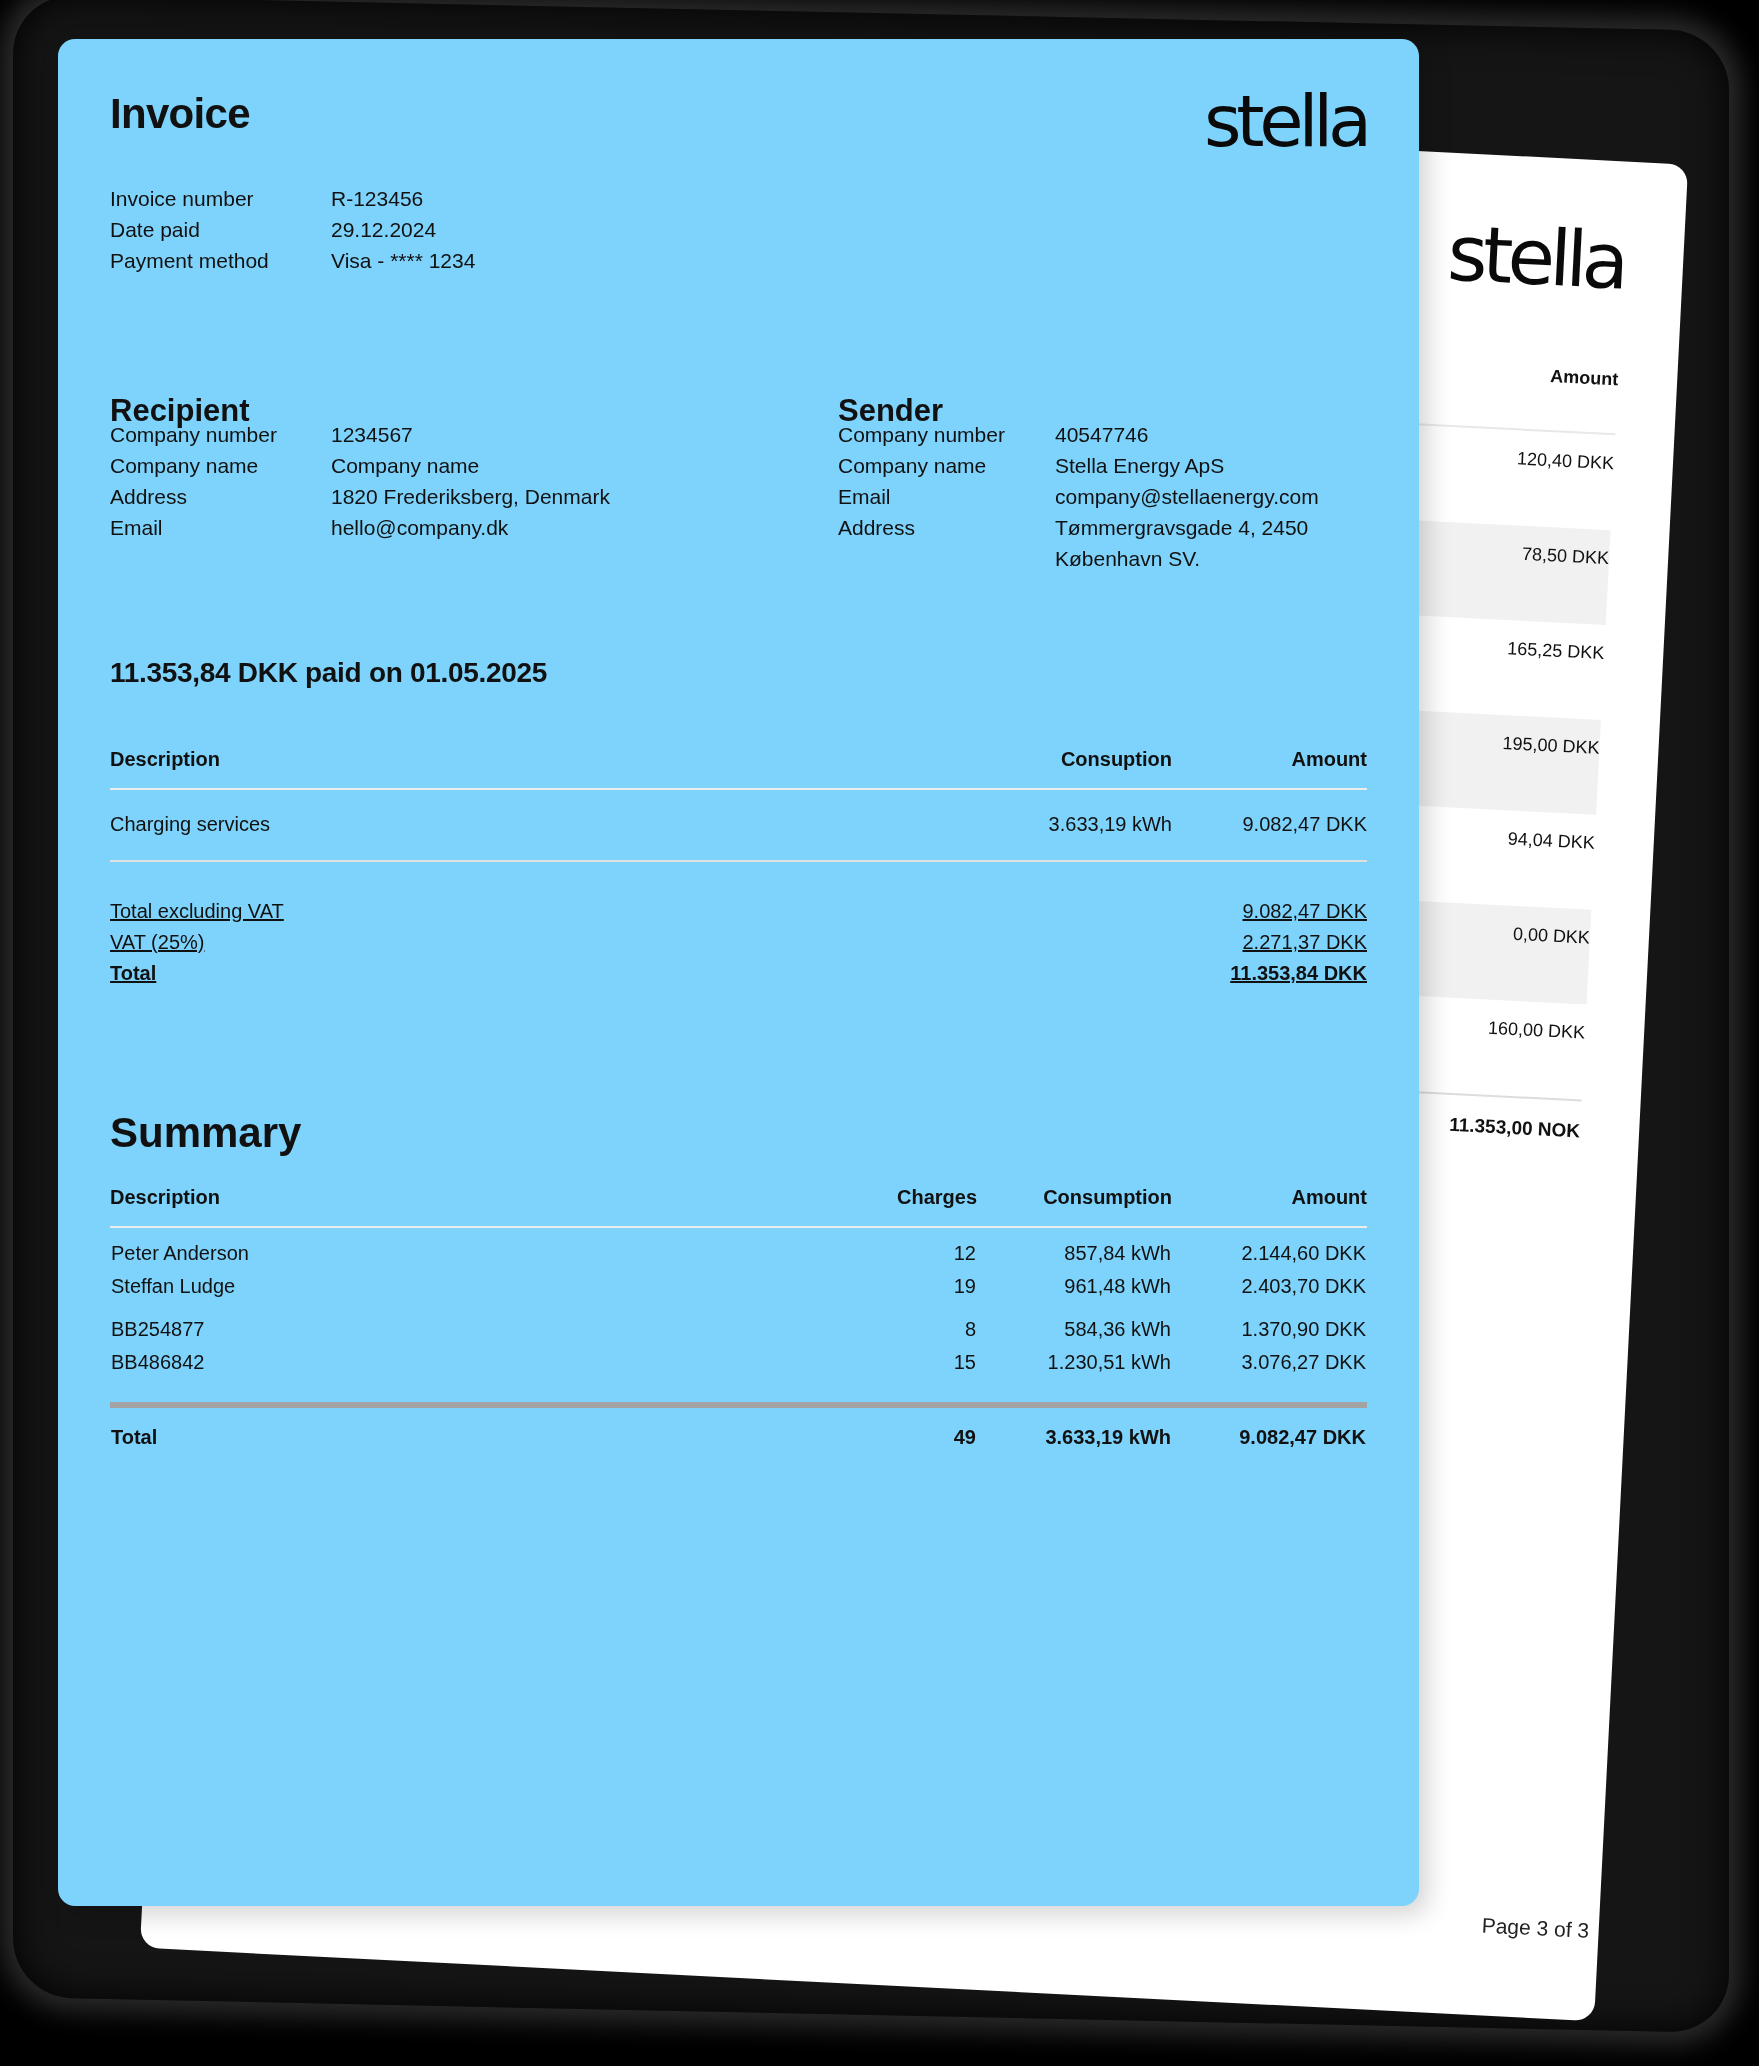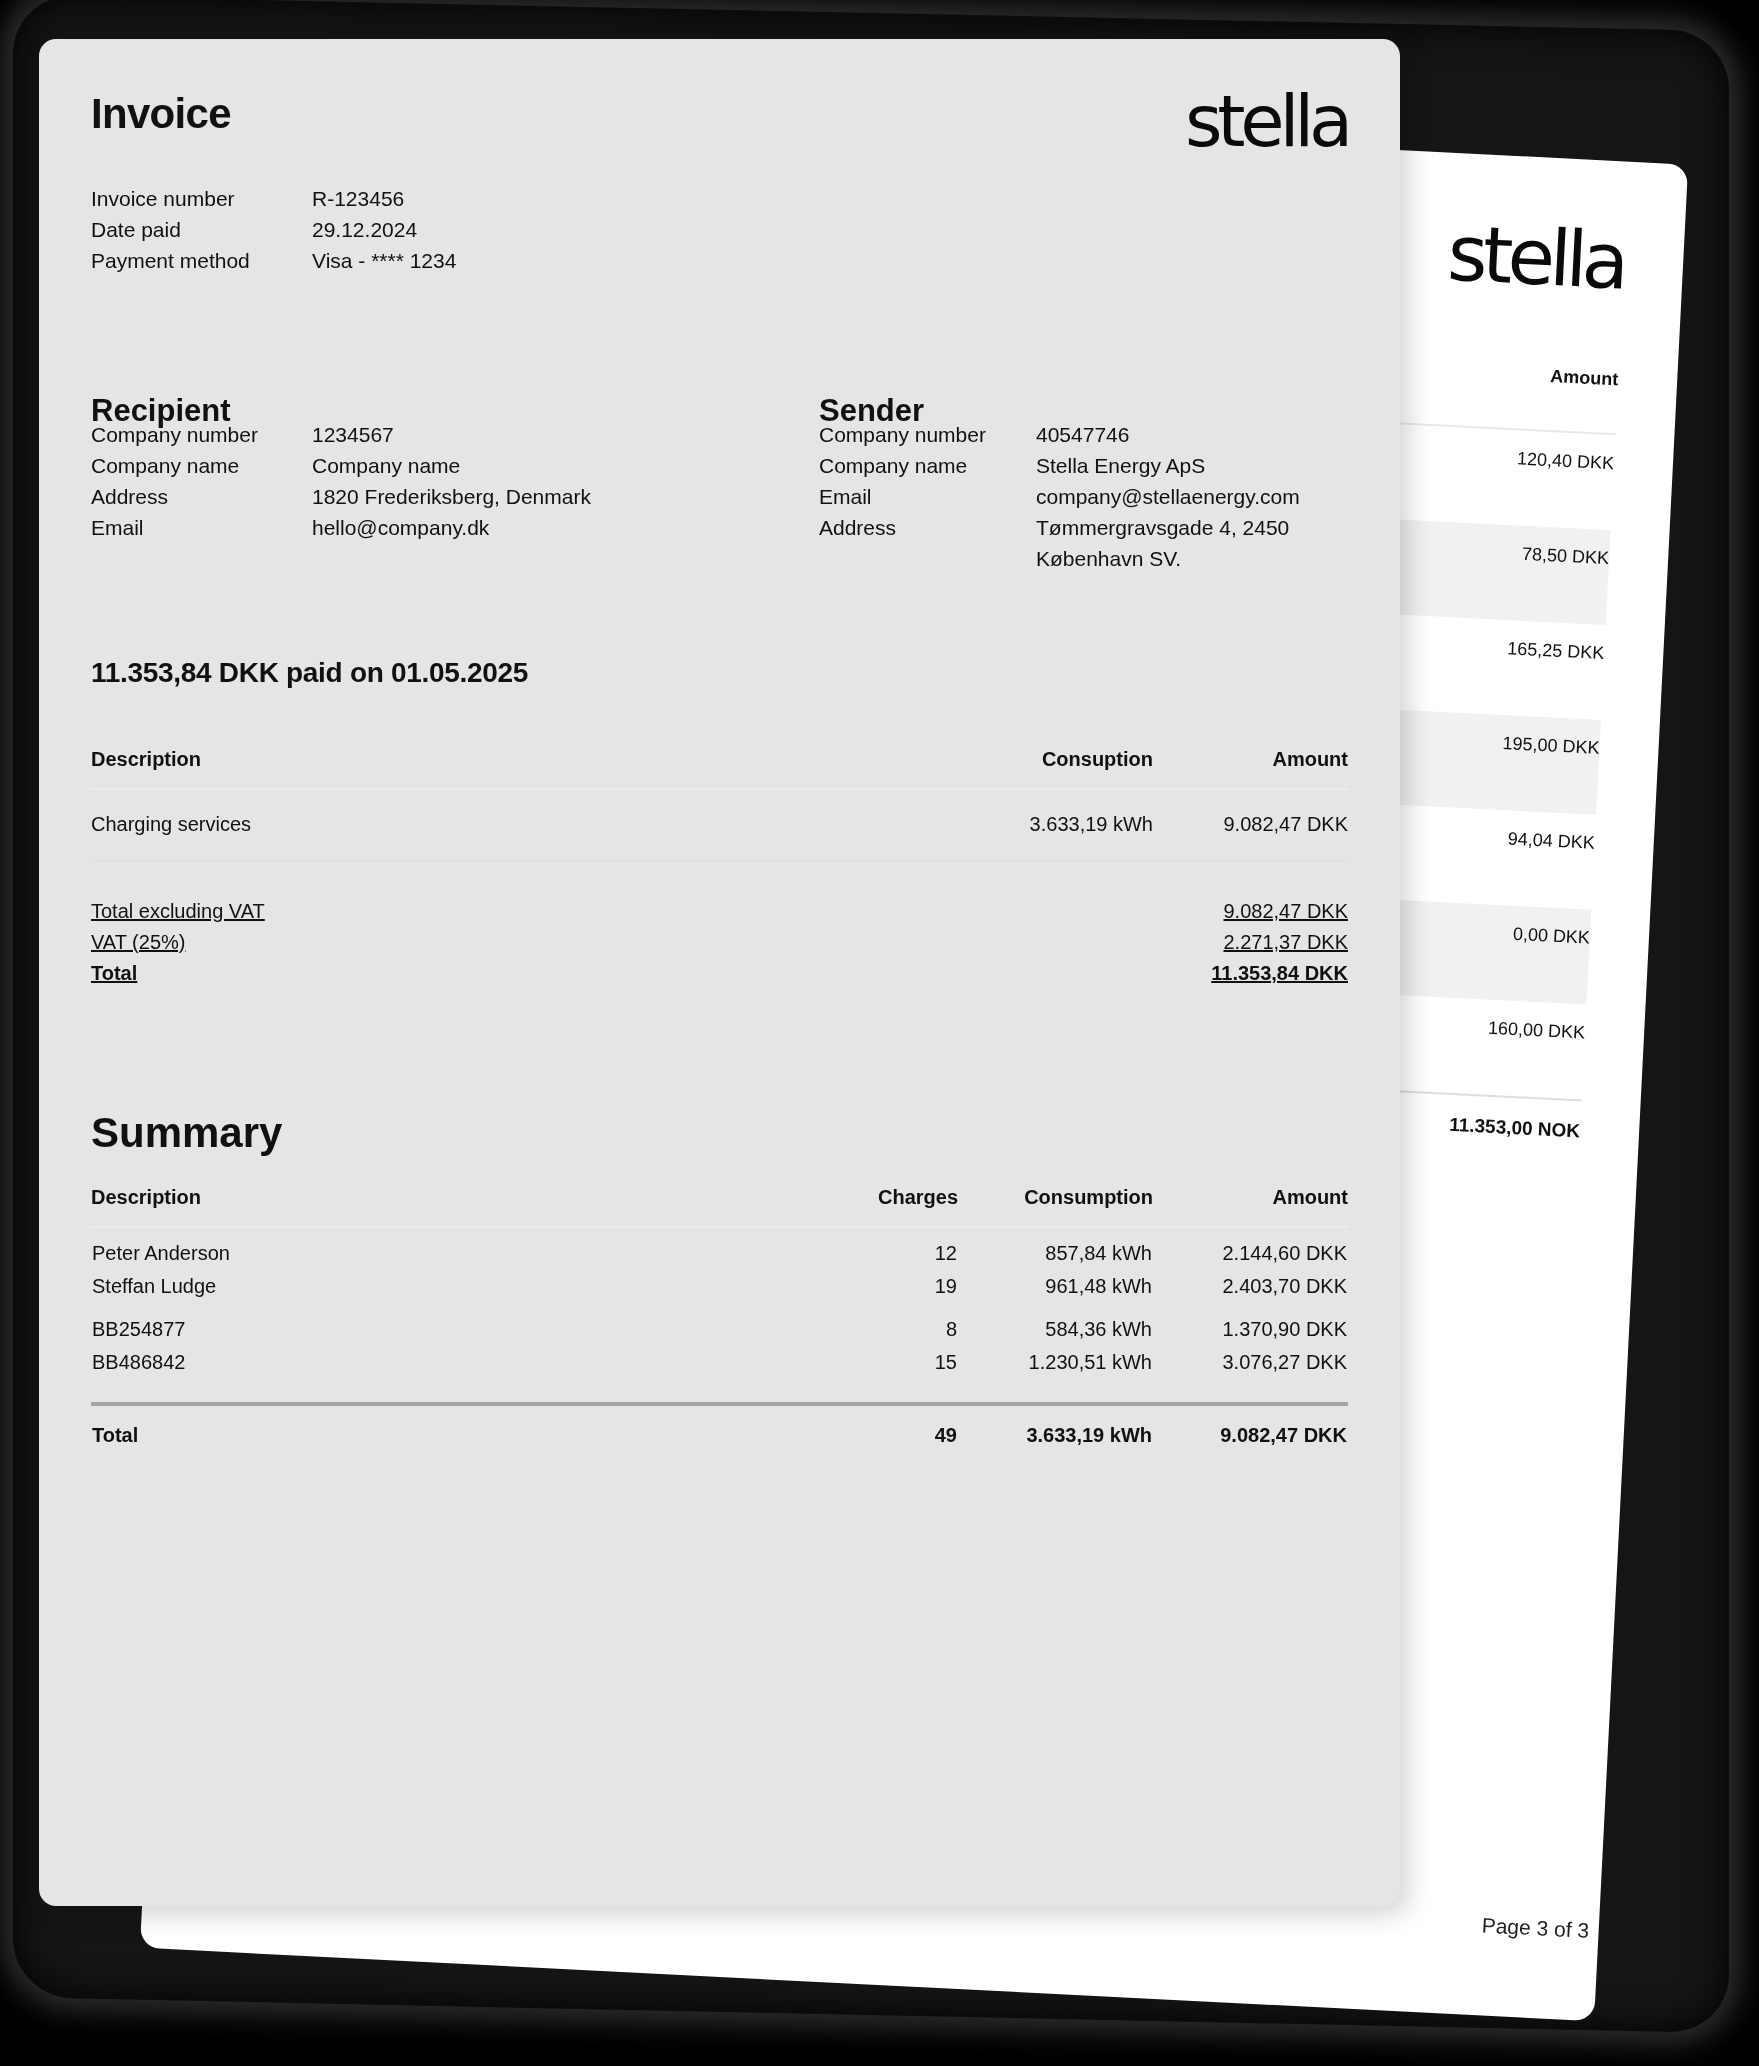--- a/index.html
+++ b/index.html
@@ -27,22 +27,22 @@
   .bp-head .c1 { line-height:22px; }
   .bp-row { display:flex; justify-content:space-between; height:95px; padding-top:18px; box-sizing:border-box; font-size:18px; }
   .bp-row.alt { background:#f1f1f1; }
   .bp-row .c1 { line-height:23.4px; }
   .bp-row .c1 .sub { color:#999; display:block; }
   .bp-total { display:flex; justify-content:flex-end; border-top:2px solid #ddd; margin-top:0; padding-top:19.5px; font-weight:bold; font-size:19px; }
   .bp-page { position:absolute; left:1339px; bottom:78px; font-size:21px; color:#222; }
 
   
   .front-page {
-    position:absolute; left:39px; top:39px; width:1361px; height:1867px;
-    background:#e5e5e5; border-radius:17px;
+    position:absolute; left:58px; top:39px; width:1361px; height:1867px;
+    background:#7dd3fc; border-radius:17px;
     box-shadow:7.8px 7.8px 26px rgba(0,0,0,0.18);
   }
   .fp-inner { position:absolute; left:52px; right:52px; top:0; bottom:0; }
   .title { position:absolute; top:51px; left:0; font-size:42px; font-weight:bold; letter-spacing:-0.7px; }
   .logo { position:absolute; right:0; top:46px; font-size:72px; letter-spacing:-5.2px; font-family:"DejaVu Sans", sans-serif; color:#0a0a0a; line-height:1; }
   .kv { position:absolute; font-size:21px; line-height:31px; }
   .kv .row { display:flex; }
   .kv .k { width:221px; }
   .kv.recipient .k, .kv.sender .k { width:221px; }
   .kv.sender .k { width:217px; }
@@ -62,21 +62,21 @@
 
   .summary-h { position:absolute; top:1034px; left:0; font-size:42px; font-weight:bold;margin-top:36px; }
   .t2 { position:absolute; top:1138px; left:0; right:0; }
   .t2 th { font-weight:bold; padding:9px 0 17px 0; border-bottom:2.6px solid #ececec; }
   .t2 th.l { text-align:left; }
   .t2 th.r { text-align:right; }
   .t2 td { line-height:31px; }
   .t2 td.r { text-align:right; }
   .t2 tr.first td { padding-top:10.4px; }
   .t2 tr.gap td { padding-top:10.4px; }
-  .t2 tr.last td { padding-bottom:24px; border-bottom:4px solid #a3a3a3;margin-top:16px; }
+  .t2 tr.last td { padding-bottom:24px; border-bottom:6px solid #a3a3a3;margin-top:16px; }
   .t2 tr.total td { font-weight:bold; padding-top:14.3px; }
   .col-ch { width:91px; } .col-co { width:195px; } .col-am { width:195px; }
 </style>
 </head>
 <body>
 
 <div class="halo"></div>
 
 <div class="back-page">
   <div class="logo">stella</div>

